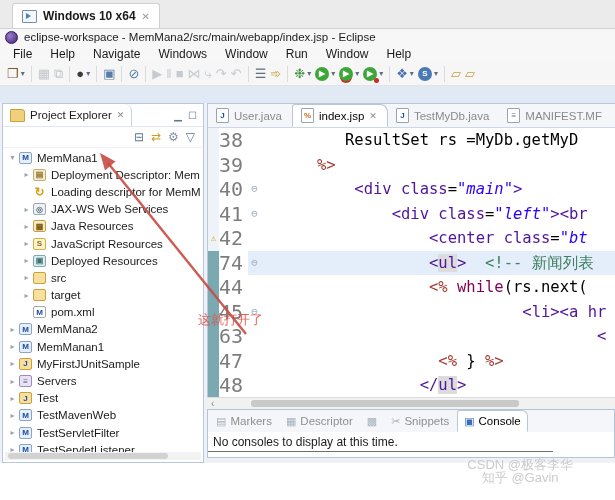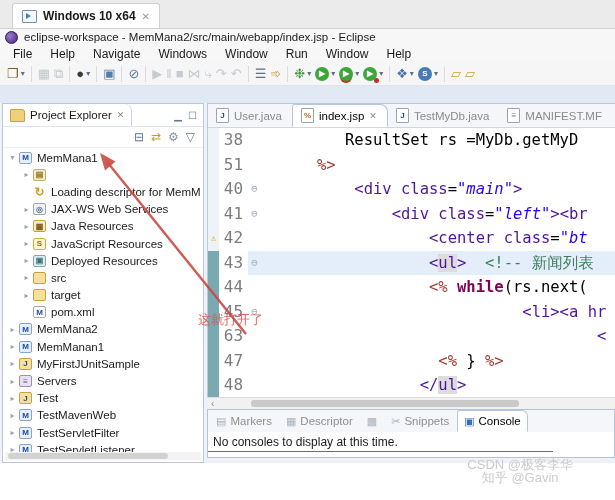--- a/index.html
+++ b/index.html
@@ -66,26 +66,26 @@
   .edtab.active{background:#fff;color:#000;border:1px solid #b9c6d8;border-bottom:1px solid #fff;border-radius:3px 8px 0 0;}
   .fico{width:11px;height:13px;background:#fff;border:1px solid #9aa4b0;border-radius:1px;display:inline-flex;align-items:center;justify-content:center;font-size:8px;font-weight:bold;flex:0 0 auto;}
   .java-file-icon{color:#1b4fa0;}
   .jsp-file-icon{color:#c56a1b;}
   .manifest-file-icon{color:#6a7686;}
   
   .code{position:relative;}
   .cl-row{display:flex;height:24.5px;line-height:24.5px;font-family:"DejaVu Sans Mono","Liberation Mono",monospace;font-size:15.5px;}
   .cl-ruler{width:11px;background:#eef3f9;flex:0 0 auto;font-size:9px;line-height:24.5px;text-align:center;color:var(--warn);}
   .cl-ruler.teal{background:var(--teal);}
-  .cl-num{width:29px;flex:0 0 auto;text-align:center;color:var(--num);font-size:16px;}
+  .cl-num{width:29px;flex:0 0 auto;text-align:left;color:var(--num);font-size:20px;}
   .cl-fold{width:13px;flex:0 0 auto;color:#9bb0c8;font-size:11px;text-align:center;}
   .cl-code{flex:1;white-space:pre;overflow:hidden;color:#000;}
   .cur .cl-code,.cur .cl-fold{background:var(--cur);}
   .tk-t{color:var(--tag);} .tk-v{color:var(--val);font-style:italic;}
-  .tk-j{color:var(--jsp);} .tk-k{color:var(--kw);font-weight:bold;text-align:right;}
+  .tk-j{color:var(--jsp);} .tk-k{color:var(--kw);font-weight:normal;text-align:right;}
   .tk-c{color:var(--com);} .tk-h{color:var(--tag);background:var(--occ);}
   .ed-hscroll{position:absolute;left:207px;top:397px;width:408px;height:12px;background:#f1f1f1;border-top:1px solid #dcdcdc;box-sizing:border-box;}
   .ed-thumb{position:absolute;left:44px;top:2px;width:268px;height:7px;background:#c9c9c9;border-radius:3px;}
   .scroll-left-arrow{position:absolute;left:4px;top:0;font-size:10px;color:#8a8a8a;}
   
   .consolep{position:absolute;left:207px;top:409px;width:408px;height:49px;background:#fff;border:1px solid #b5c3d6;box-sizing:border-box;}
   .ctabs{display:flex;align-items:flex-end;height:22px;background:#f4f6f9;gap:2px;padding-left:2px;}
   .ctab{display:inline-flex;align-items:center;gap:4px;font-size:11.5px;color:#8f8f8f;padding:3px 6px;height:22px;box-sizing:border-box;}
   .ctab .cico{font-size:11px;color:#a8b2be;}
   .ctab.active{background:#fff;color:#000;border:1px solid #b9c6d8;border-bottom:1px solid #fff;border-radius:3px 6px 0 0;}
@@ -237,20 +237,21 @@
       </div>
     <div class="tree" id="tree">
         <div class="trow" style="padding-left: 4px;">
           <span class="tarrow">▾</span>
           <span class="tico maven-web-project-icon">M</span>
           <span class="tlabel">MemMana1</span>
         </div>
         <div class="trow" style="padding-left: 18px;">
           <span class="tarrow">▸</span>
           <span class="tico deployment-descriptor-icon">▤</span>
+          <span class="tlabel">Deployment Descriptor: Mem</span>
         </div>
         <div class="trow" style="padding-left: 18px;">
           <span class="tarrow"></span>
           <span class="tico loading-descriptor-icon">↻</span>
           <span class="tlabel">Loading descriptor for MemM</span>
         </div>
         <div class="trow" style="padding-left: 18px;">
           <span class="tarrow">▸</span>
           <span class="tico jaxws-web-services-icon">◎</span>
           <span class="tlabel">JAX-WS Web Services</span>
@@ -353,21 +354,21 @@
       </div>
     <div class="code" id="code">
         <div class="cl-row">
           <span class="cl-ruler"></span>
           <span class="cl-num">38</span>
           <span class="cl-fold"></span>
           <span class="cl-code"><span class="tk-p">         ResultSet rs =MyDb.getMyD</span></span>
         </div>
         <div class="cl-row">
           <span class="cl-ruler"></span>
-          <span class="cl-num">51</span>
+          <span class="cl-num">39</span>
           <span class="cl-fold"></span>
           <span class="cl-code"><span class="tk-p">      </span><span class="tk-j">%&gt;</span></span>
         </div>
         <div class="cl-row">
           <span class="cl-ruler"></span>
           <span class="cl-num">40</span>
           <span class="cl-fold">⊖</span>
           <span class="cl-code"><span class="tk-p">          </span><span class="tk-t">&lt;div </span><span class="tk-t">class</span><span class="tk-p">=</span><span class="tk-v">"main"</span><span class="tk-t">&gt;</span></span>
         </div>
         <div class="cl-row">
@@ -377,21 +378,21 @@
           <span class="cl-code"><span class="tk-p">              </span><span class="tk-t">&lt;div </span><span class="tk-t">class</span><span class="tk-p">=</span><span class="tk-v">"left"</span><span class="tk-t">&gt;</span><span class="tk-t">&lt;br</span></span>
         </div>
         <div class="cl-row">
           <span class="cl-ruler">⚠</span>
           <span class="cl-num">42</span>
           <span class="cl-fold"></span>
           <span class="cl-code"><span class="tk-p">                  </span><span class="tk-t">&lt;center </span><span class="tk-t">class</span><span class="tk-p">=</span><span class="tk-v">"bt</span></span>
         </div>
         <div class="cl-row cur">
           <span class="cl-ruler teal"></span>
-          <span class="cl-num">43</span>
+          <span class="cl-num">74</span>
           <span class="cl-fold">⊖</span>
           <span class="cl-code"><span class="tk-p">                  </span><span class="tk-t">&lt;</span><span class="tk-h">ul</span><span class="tk-t">&gt;</span><span class="tk-p">  </span><span class="tk-c">&lt;!-- 新闻列表</span></span>
         </div>
         <div class="cl-row">
           <span class="cl-ruler teal"></span>
           <span class="cl-num">44</span>
           <span class="cl-fold"></span>
           <span class="cl-code"><span class="tk-p">                  </span><span class="tk-j">&lt;%</span><span class="tk-p"> </span><span class="tk-k">while</span><span class="tk-p">(rs.next(</span></span>
         </div>
         <div class="cl-row">

